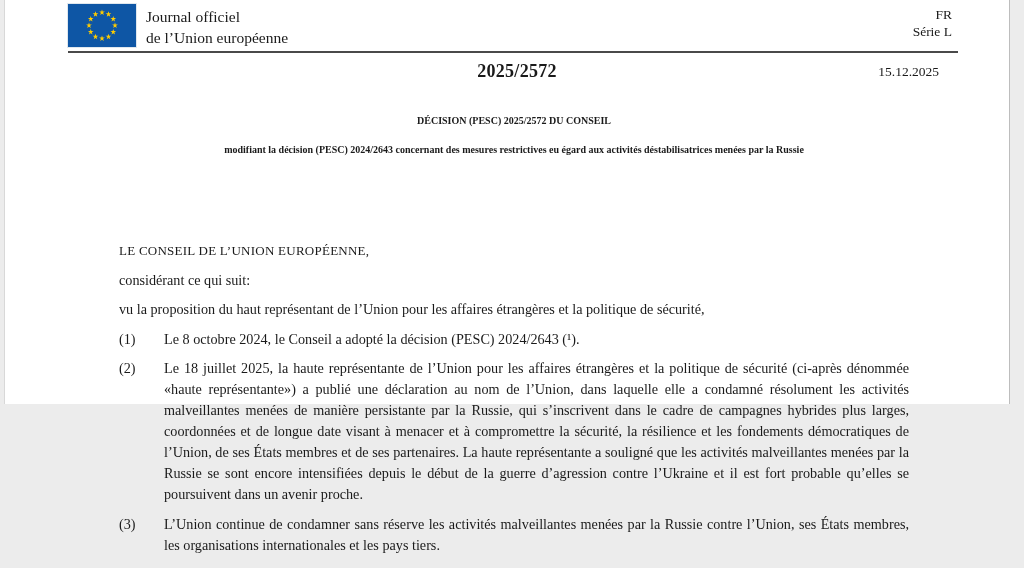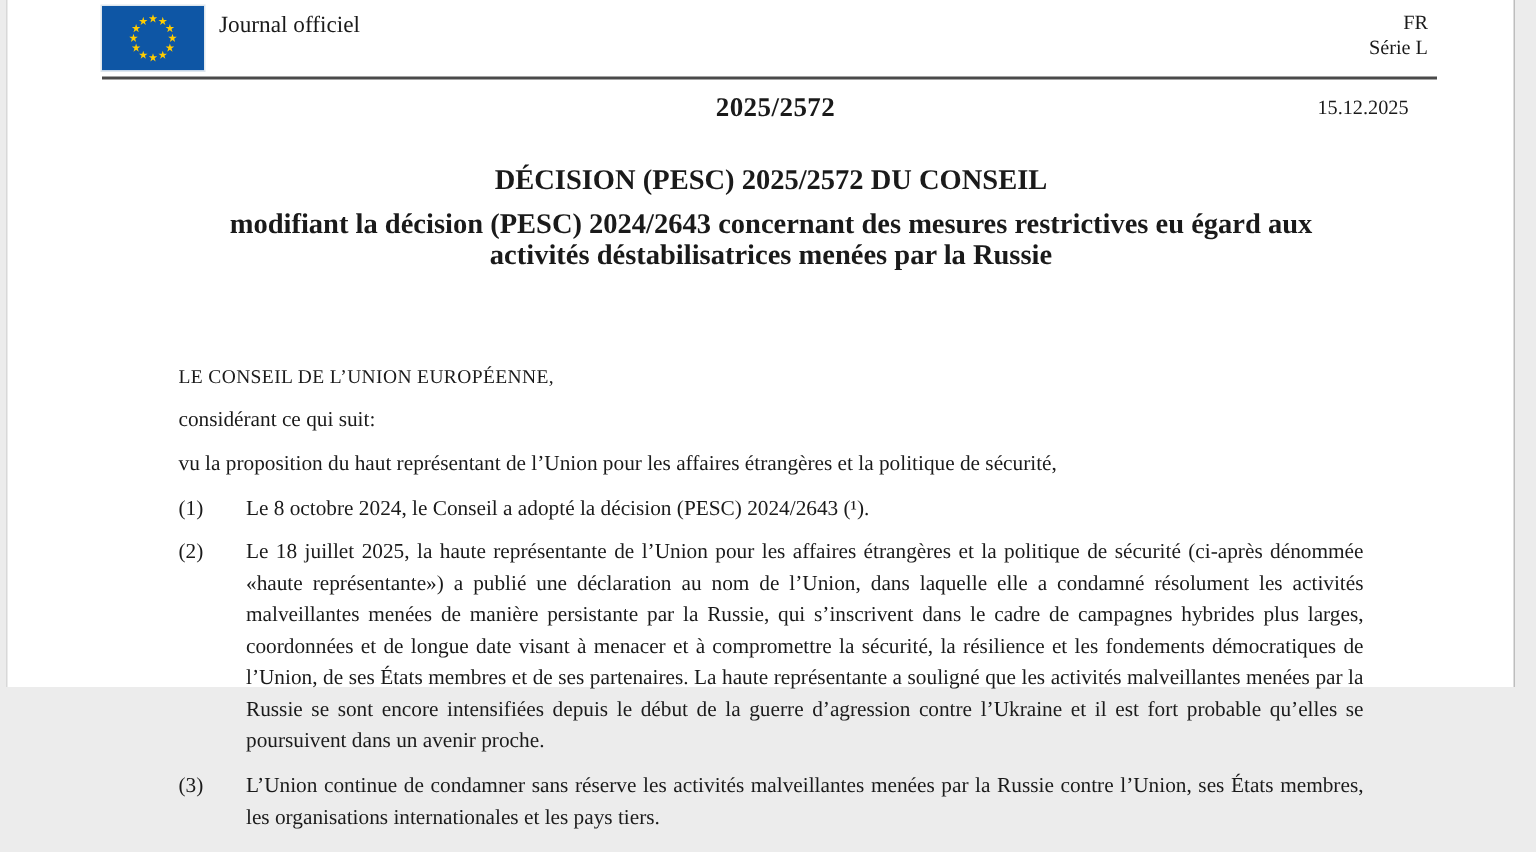--- a/index.html
+++ b/index.html
@@ -5,21 +5,21 @@
   html,body { margin:0; padding:0; }
   body {
     width:1024px; height:568px; overflow:hidden;
     background:#ececec;
     font-family:"Liberation Serif","DejaVu Serif",serif;
     color:#1a1a1a;
     position:relative;
   }
   .page {
     position:absolute; left:4px; top:0;
-    width:1006px; height:458px;
+    width:1006px; height:404px;
     background:#ffffff;
     border-left:1px solid #d8d8d8;
     border-right:1px solid #bdbdbd;
     box-sizing:border-box;
   }
   .flag {
     position:absolute; left:63px; top:4px;
     width:68px; height:43px; display:block;
     box-shadow:0 0 0 1px #dfe7ee;
   }
@@ -44,21 +44,21 @@
     letter-spacing:0.3px;
   }
   .doc-date {
     position:absolute; right:70px; top:64px;
     font-size:13.5px;
     margin-left:32px;
   }
   .title-block {
     position:absolute; left:114px; top:110px; width:790px;
     text-align:center; font-weight:bold;
-    font-size:19px; line-height:21px;
+    font-size:10px; line-height:21px;
   }
   .title-line2 { margin-top:8px; }
   .title-subtitle { margin-top:8px; }
   .body-col {
     position:absolute; left:114px; top:240px; width:790px;
     font-size:14.2px; line-height:21px;
   }
   .body-col p { margin:0 0 8.5px 0; }
   .opening { font-size:13px; letter-spacing:0.25px; }
   .recital { display:flex; margin-bottom:8.5px; }
@@ -84,20 +84,21 @@
     <use href="#st" transform="translate(34,34.5)"></use>
     <use href="#st" transform="translate(27.5,32.76)"></use>
     <use href="#st" transform="translate(22.74,28)"></use>
     <use href="#st" transform="translate(21,21.5)"></use>
     <use href="#st" transform="translate(22.74,15)"></use>
     <use href="#st" transform="translate(27.5,10.24)"></use>
   </svg>
 
   <div class="masthead">
     <div>Journal officiel</div>
+    <div>de l’Union européenne</div>
   </div>
 
   <div class="lang-block">
     <div>FR</div>
     <div>Série L</div>
   </div>
 
   <div class="header-rule"></div>
 
   <div class="doc-number">2025/2572</div>

